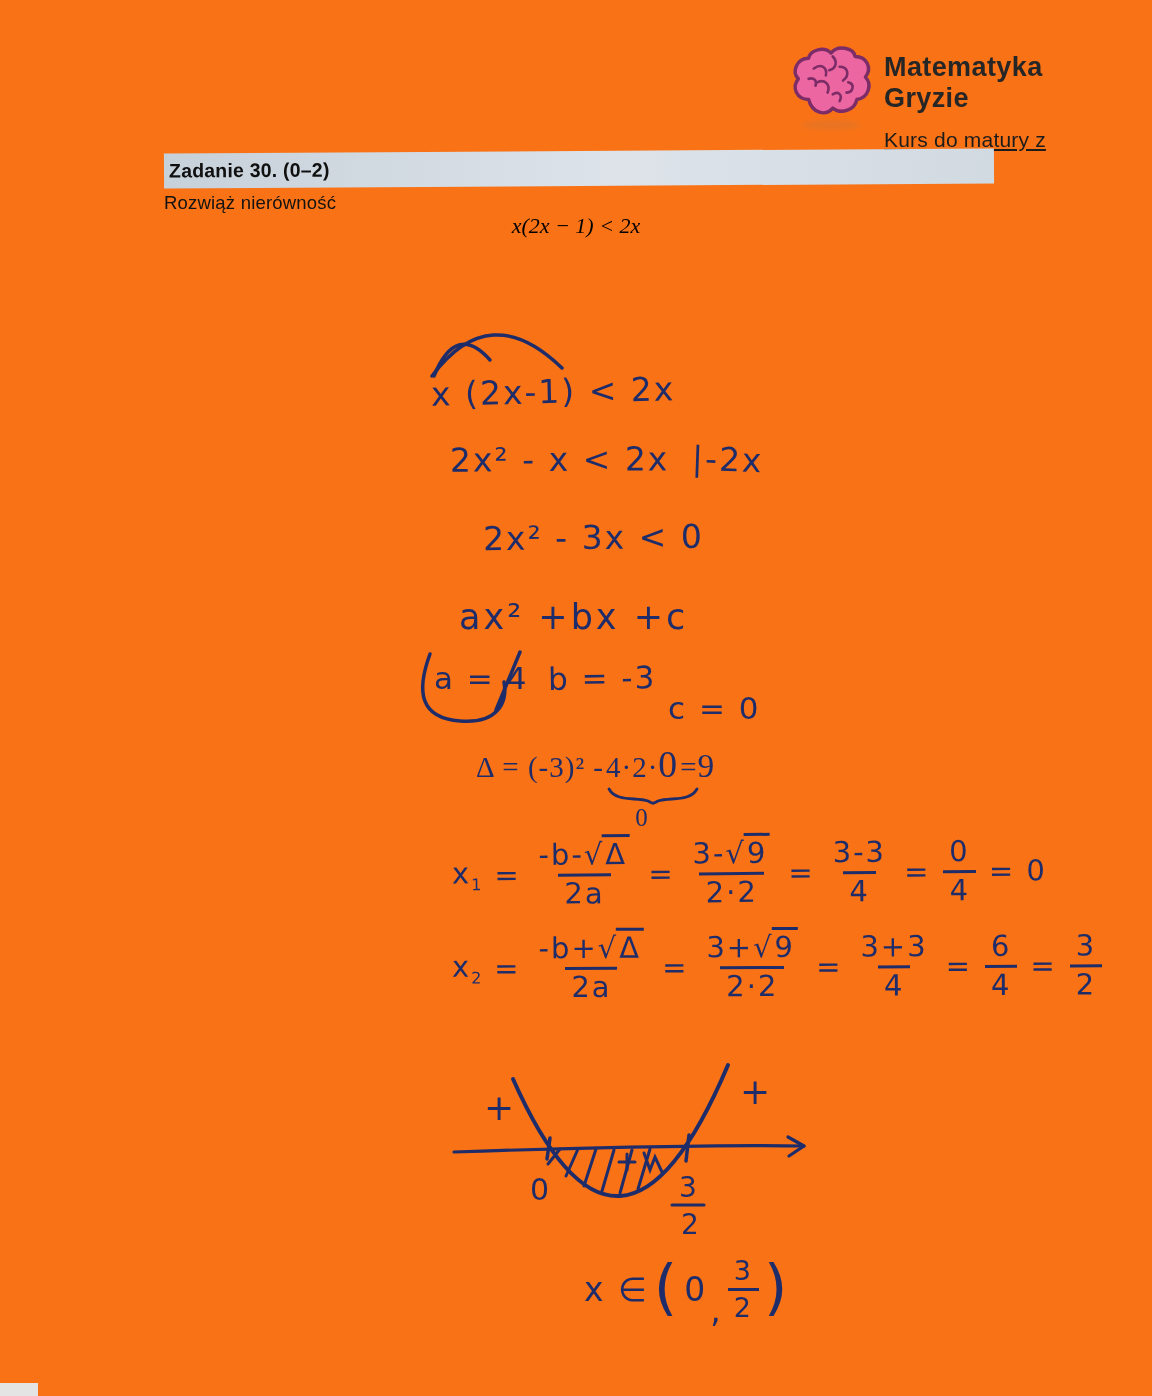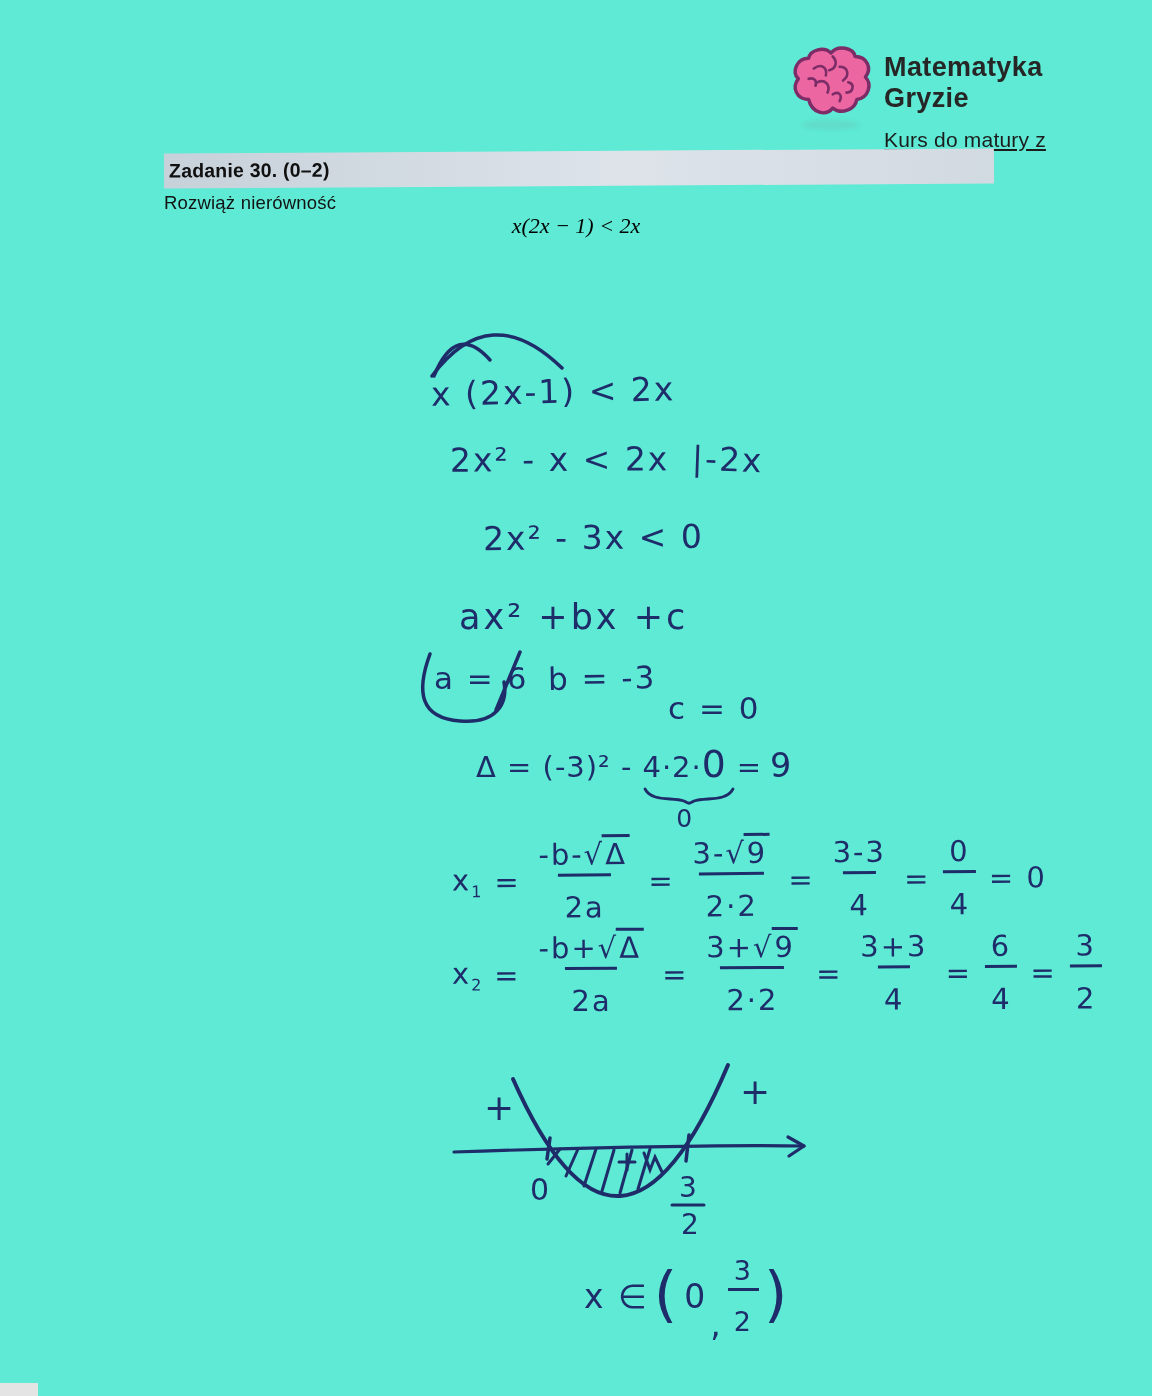--- a/index.html
+++ b/index.html
@@ -1,16 +1,16 @@
 <!DOCTYPE html>
 <html><head>
 <meta charset="utf-8">
 <style>
   html,body{margin:0;padding:0;background:#ffffff;}
-  .page{position:relative;width:1152px;height:1396px;background:#5eead4;overflow:hidden;
+  .page{position:relative;width:1152px;height:1396px;background:#f97316;overflow:hidden;
         font-family:"Liberation Sans",sans-serif;}
 
   
   .logo{position:absolute;left:788px;top:44px;width:330px;height:96px;}
   .brain{position:absolute;left:0;top:0;width:86px;height:80px;}
   .brain-shadow{position:absolute;left:14px;top:76px;width:58px;height:10px;border-radius:50%;
                 background:rgba(120,120,130,0.12);filter:blur(2px);}
   .logo-text{position:absolute;left:96px;top:8px;}
   .logo-title{font-size:27px;font-weight:bold;color:#262626;letter-spacing:0.4px;}
   .logo-subtitle{font-size:21px;color:#1c1c1c;margin-top:14px;letter-spacing:0.2px;text-decoration:underline;}
@@ -31,34 +31,34 @@
   .line2op{left:692px;top:440px;font-size:33px;transform:rotate(2deg);}
   .line3{left:483px;top:518px;font-size:33px;transform:rotate(-0.6deg);}
   .line4{left:459px;top:597px;font-size:35px;letter-spacing:3px;}
   .coeff-a{left:434px;top:660px;font-size:31px;}
   .coeff-b{left:548px;top:660px;font-size:31px;transform:rotate(-1deg);}
   .coeff-c{left:668px;top:690px;font-size:31px;}
 
   .arcs{position:absolute;left:426px;top:320px;width:150px;height:60px;}
   .acircle{position:absolute;left:414px;top:650px;width:112px;height:82px;}
 
-  .delta-line{left:476px;top:742px;font-size:29px;letter-spacing:1px;display:flex;align-items:baseline;gap:8px;}
+  .delta-line{left:476px;top:742px;font-size:29px;letter-spacing:1px;display:flex;align-items:baseline;gap:0;font-family:Liberation Serif, serif;}
   .big-zero{font-size:1.3em;}
   .delta-result{font-size:1.15em;}
   .braced{position:relative;display:inline-block;padding:0 2px;}
   .brace{position:absolute;left:2px;top:44px;width:94px;height:20px;}
   .brace-label{position:absolute;left:50%;top:62px;transform:translateX(-50%);font-size:25px;}
 
   .xrow{left:452px;display:flex;align-items:center;gap:13px;font-size:29px;}
   .x1row{top:838px;transform:rotate(-0.5deg);}
   .x2row{top:932px;transform:rotate(-0.3deg);}
   .xvar sub{font-size:0.55em;letter-spacing:0;}
   .frac{display:inline-flex;flex-direction:column;align-items:center;line-height:1.1;}
   .frac .num{padding:0 5px 2px;}
-  .frac .den{border-top:3px solid #1e2c6a;padding:16px 6px 0;}
+  .frac .den{border-top:3px solid #1e2c6a;padding:2px 6px 0;}
   .rad{white-space:nowrap;}
   .rsym{margin-right:-2px;}
   .rbody{border-top:3px solid #1e2c6a;padding:0 3px;}
 
   .sketch{position:absolute;left:420px;top:1048px;width:400px;height:200px;}
   .sketch text{font-family:"DejaVu Sans",sans-serif;fill:#1e2c6a;}
 
   .answer{left:584px;top:1256px;font-size:33px;display:flex;align-items:center;gap:5px;}
   .big-paren{font-size:60px;font-weight:normal;line-height:0.9;transform:translateY(-2px);}
   .ans-comma{align-self:flex-end;margin:0 0 -8px -2px;}
@@ -107,21 +107,21 @@
   <div class="hw line2op">|-2x</div>
 
   <div class="hw line3">2x² - 3x &lt; 0</div>
 
   <div class="hw line4">ax² +bx +c</div>
 
   <svg class="acircle" viewBox="0 0 112 82">
     <path d="M 16,4 C 2,42 6,68 46,71 C 82,74 94,54 90,32" fill="none" stroke="#1e2c6a" stroke-width="3.5" stroke-linecap="round"></path>
     <path d="M 82,60 L 106,2" fill="none" stroke="#1e2c6a" stroke-width="3.5" stroke-linecap="round"></path>
   </svg>
-  <div class="hw coeff-a">a = 6</div>
+  <div class="hw coeff-a">a = 4</div>
   <div class="hw coeff-b">b = -3</div>
   <div class="hw coeff-c">c = 0</div>
 
   <div class="hw delta-line">
     <span>Δ = (-3)² -</span>
     <span class="braced">
       <span>4·2·</span><span class="big-zero">0</span>
       <svg class="brace" viewBox="0 0 94 20">
         <path d="M 3,3 C 10,16 30,11 42,15 C 47,18 47,18 52,15 C 64,11 84,16 91,3" fill="none" stroke="#1e2c6a" stroke-width="2.8" stroke-linecap="round"></path>
       </svg>

